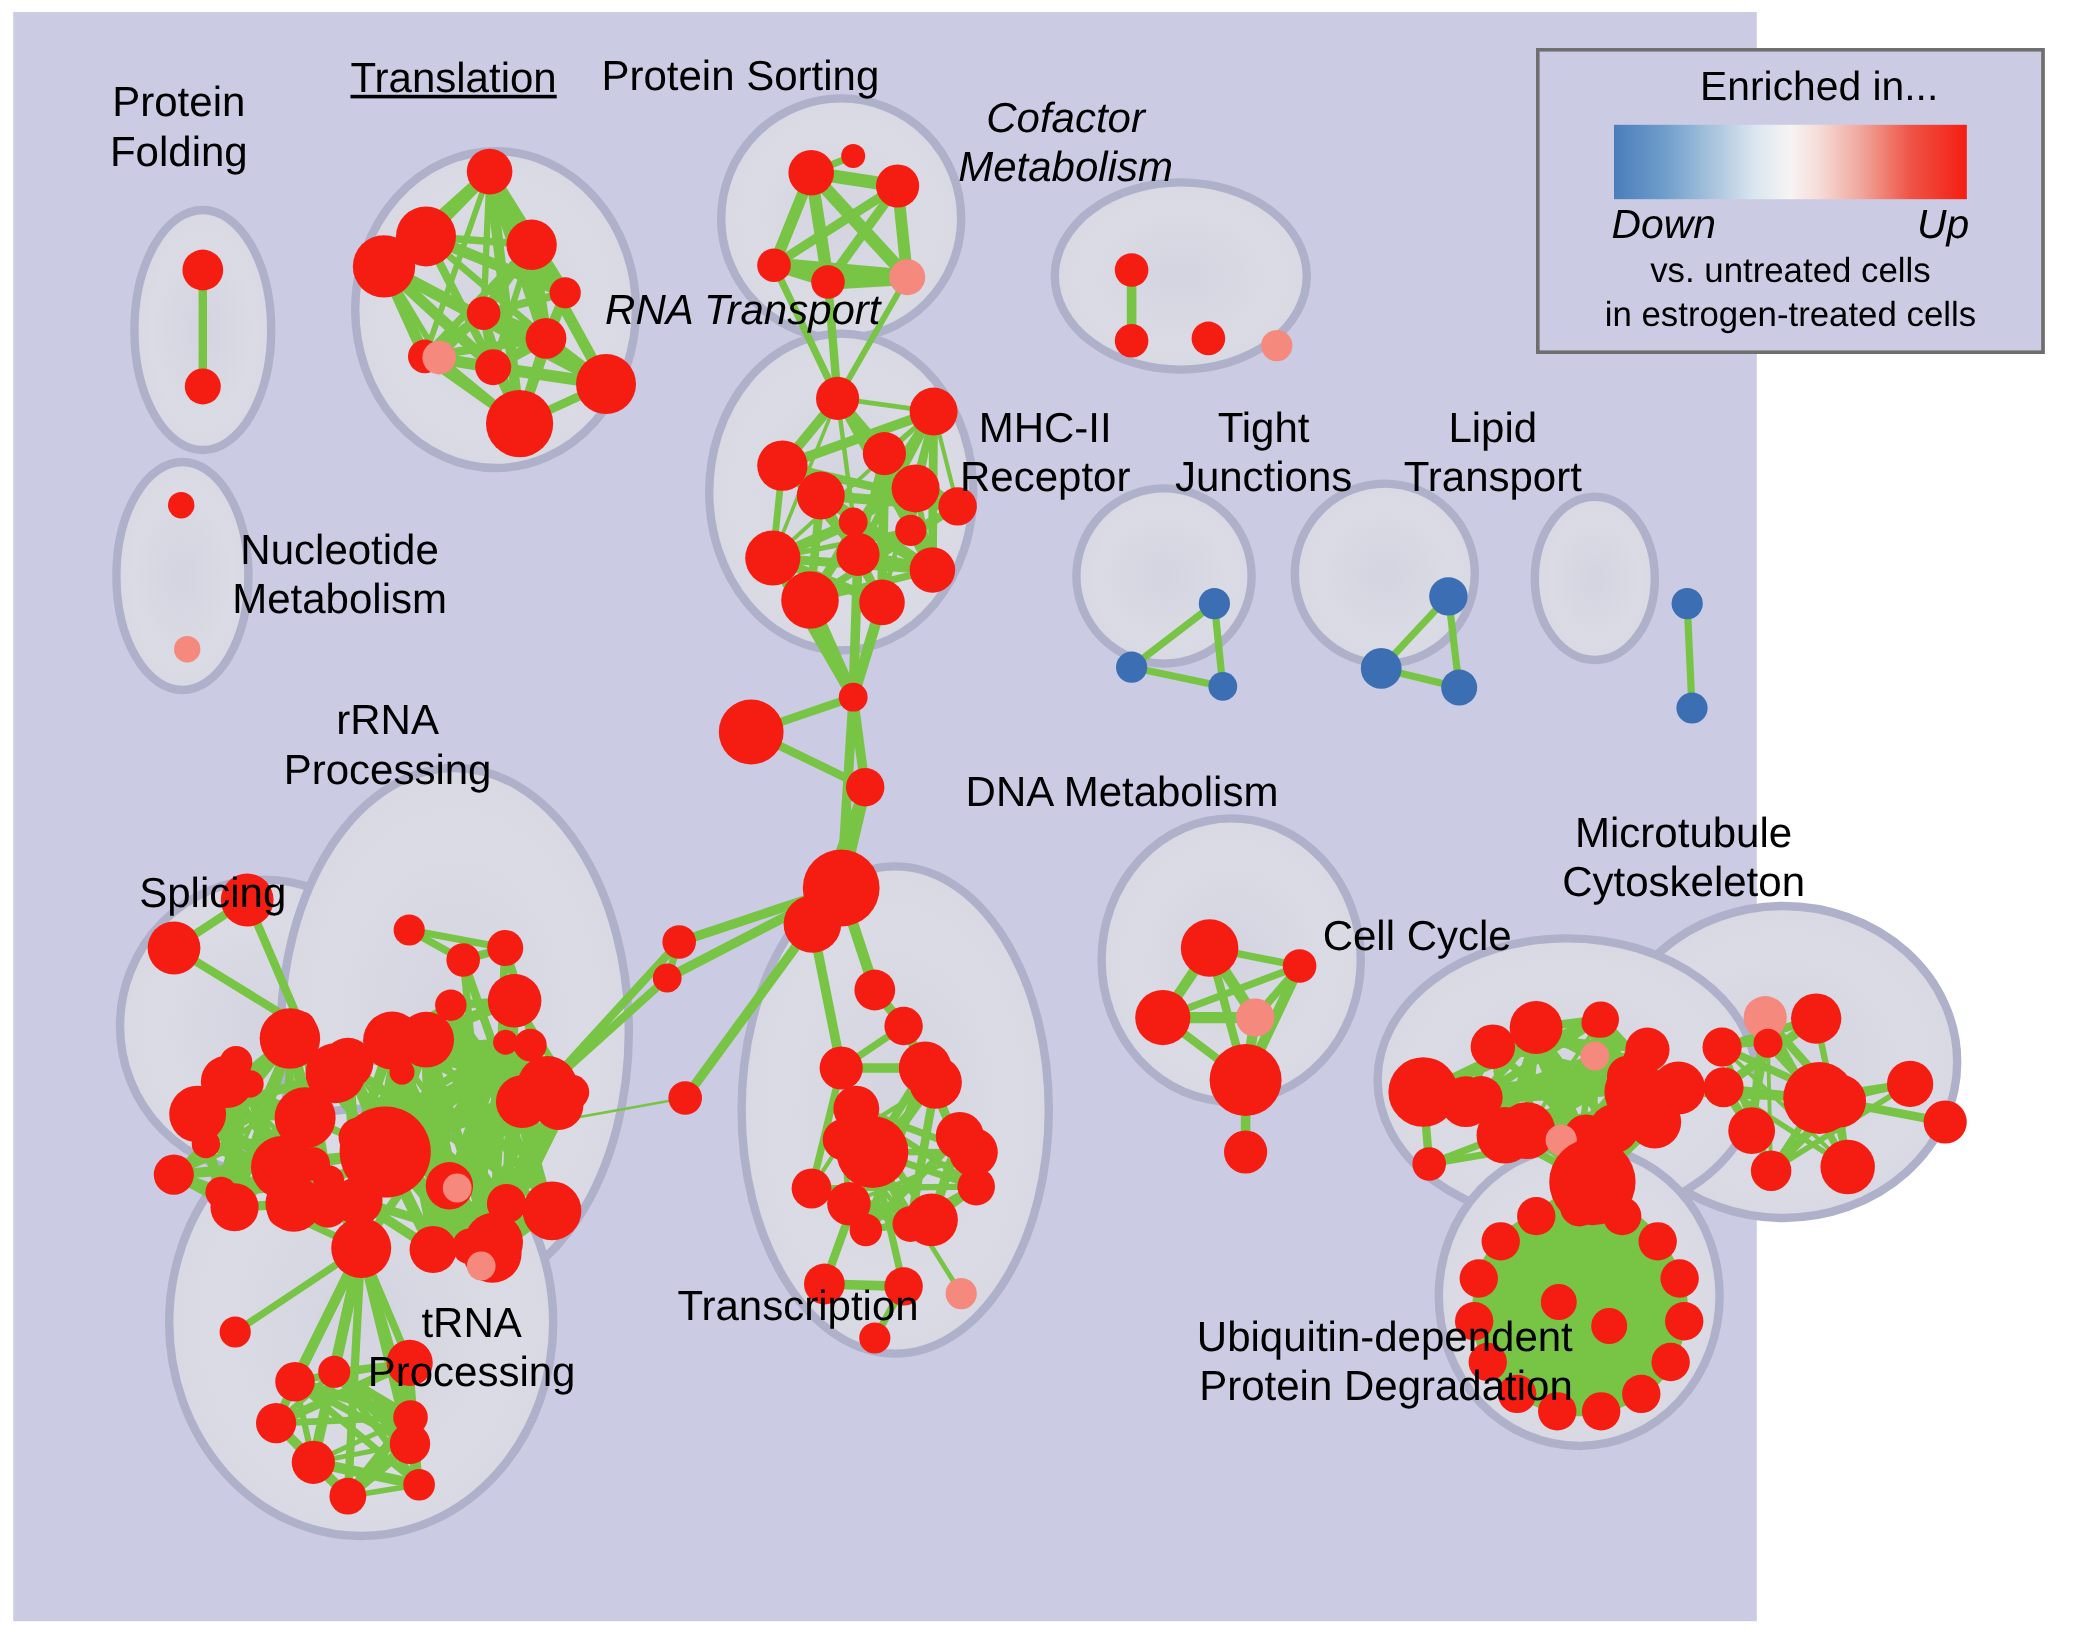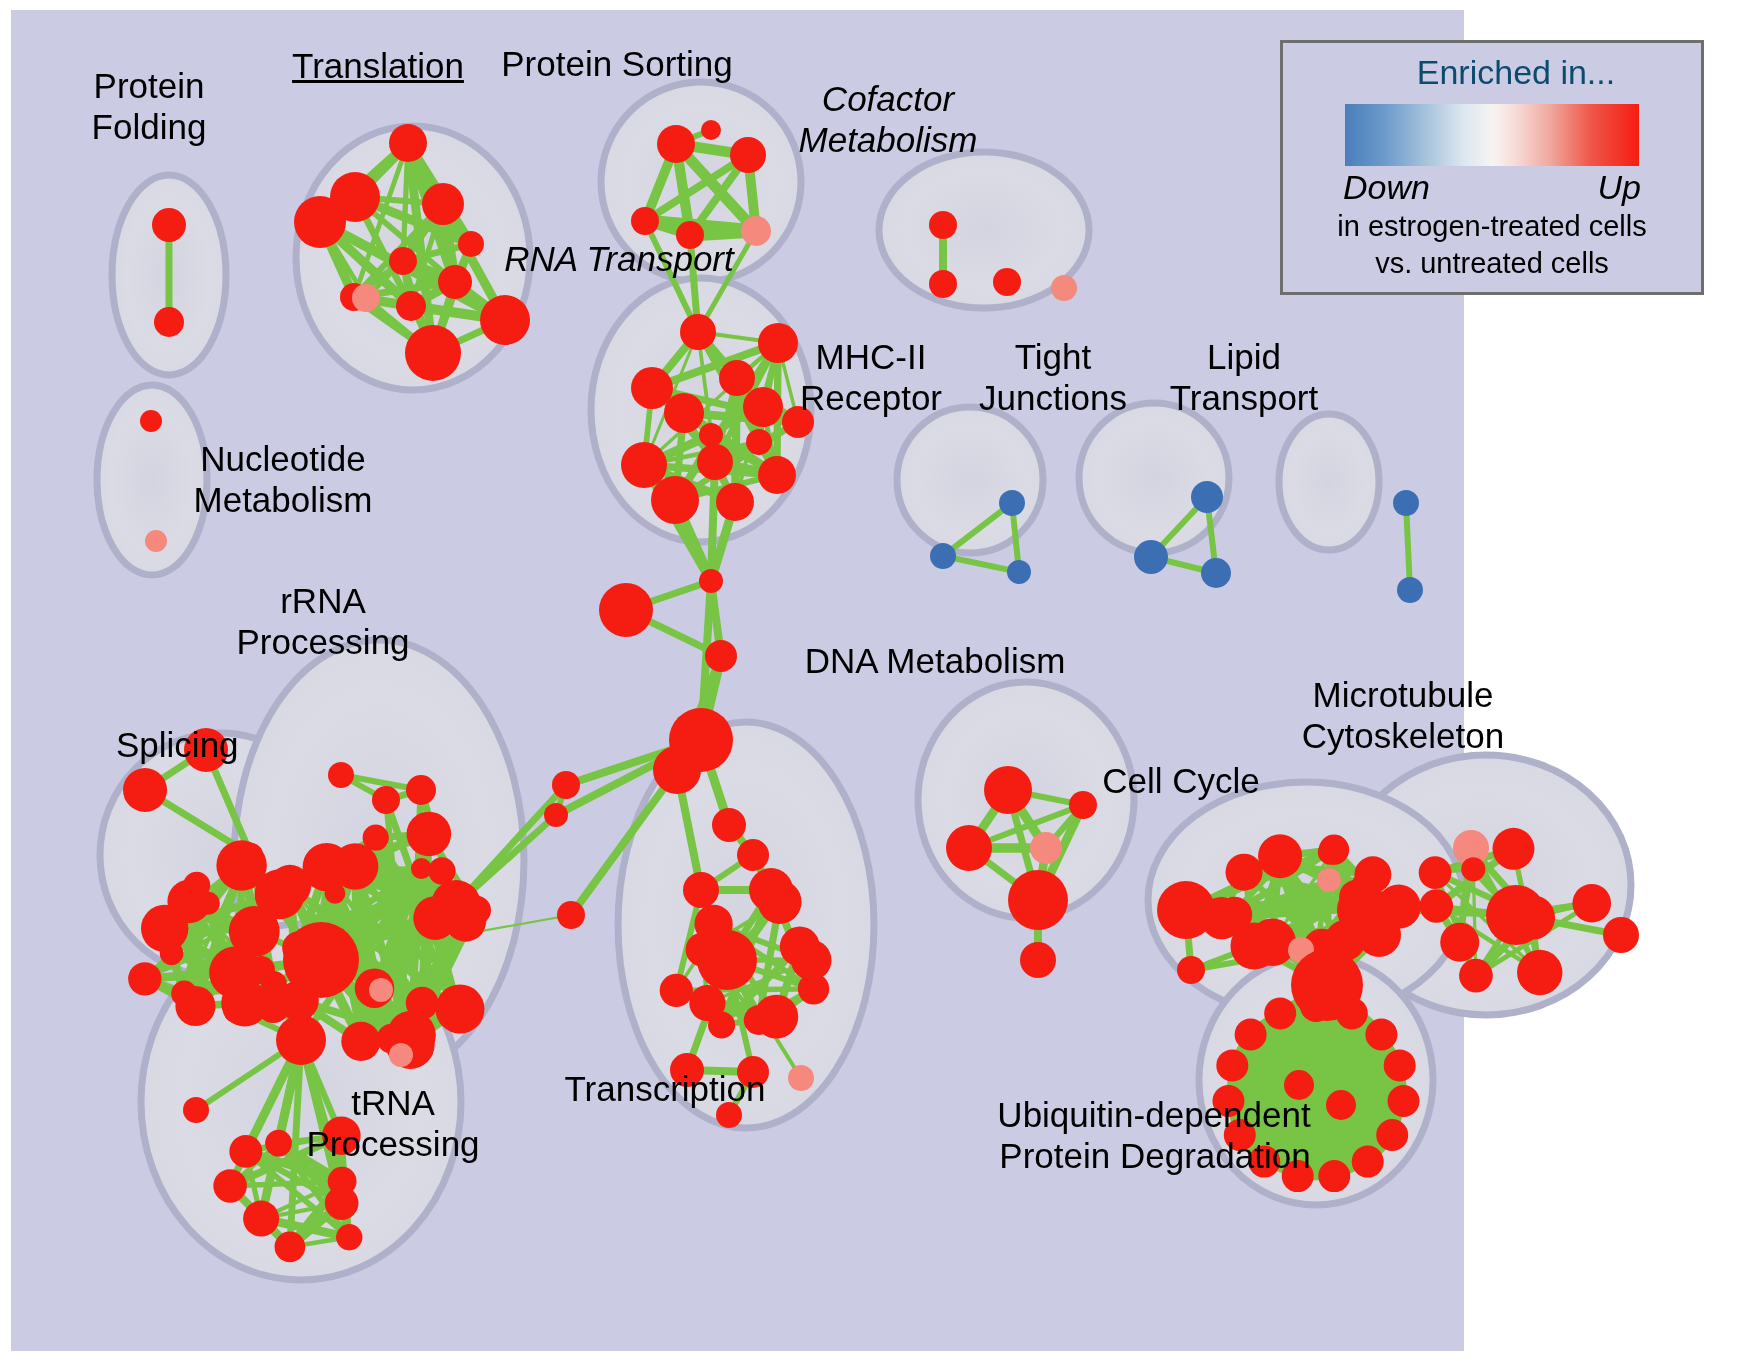--- a/index.html
+++ b/index.html
@@ -3,21 +3,21 @@
 <meta charset="utf-8">
 <style>
   html,body{margin:0;padding:0;background:#ffffff;}
   body{font-family:"Liberation Sans",sans-serif;}
   #stage{position:relative;width:1750px;height:1360px;background:#ffffff;overflow:hidden;}
   #canvas{position:absolute;left:11px;top:10px;width:1453px;height:1341px;background:#cbcce3;}
   #net{position:absolute;left:0;top:0;width:1729px;height:1341px;}
   .lbl{position:absolute;color:#000;font-size:35px;line-height:41px;white-space:pre;font-family:"Liberation Sans",sans-serif;}
   .lbl.c{text-align:center;transform:translateX(-50%);}
   #legend{position:absolute;box-sizing:border-box;border:3px solid #6e6e6e;background:#cbcce3;}
-  #legend .ltitle{text-align:center;font-size:34px;color:#0c4a6e;margin-top:10px;margin-left:48px;}
+  #legend .ltitle{text-align:center;font-size:34px;color:#000000;margin-top:10px;margin-left:48px;}
   #gradbar{height:62px;margin:12px 62px 0 62px;
     background:linear-gradient(to right,#4a7ebb 0%,#6e9ccb 14%,#a8c4dd 28%,#dbe6ef 40%,#f6f4f3 50%,#f6dcd8 58%,#f0a79c 70%,#ef5447 84%,#f51d12 100%);}
   #legend .row{display:flex;justify-content:space-between;padding:2px 60px 0 60px;font-size:34px;font-style:italic;}
   #legend .sub{text-align:center;font-size:29px;line-height:35px;margin-top:2px;}
 </style>
 </head>
 <body>
 
 <div id="stage">
   <div id="canvas">
@@ -979,18 +979,18 @@
 Protein Degradation</div>
       </div>
 
     <div id="legend" style="left:1269px;top:30px;width:424px;height:255px;">
       <div class="ltitle">Enriched in...</div>
       <div id="gradbar"></div>
       <div class="row">
         <span>Down</span>
         <span>Up</span>
       </div>
+      <div class="sub">vs. untreated cells</div>
       <div class="sub">in estrogen-treated cells</div>
-      <div class="sub">vs. untreated cells</div>
     </div>
 
   </div>
 </div>
 
 </body></html>

